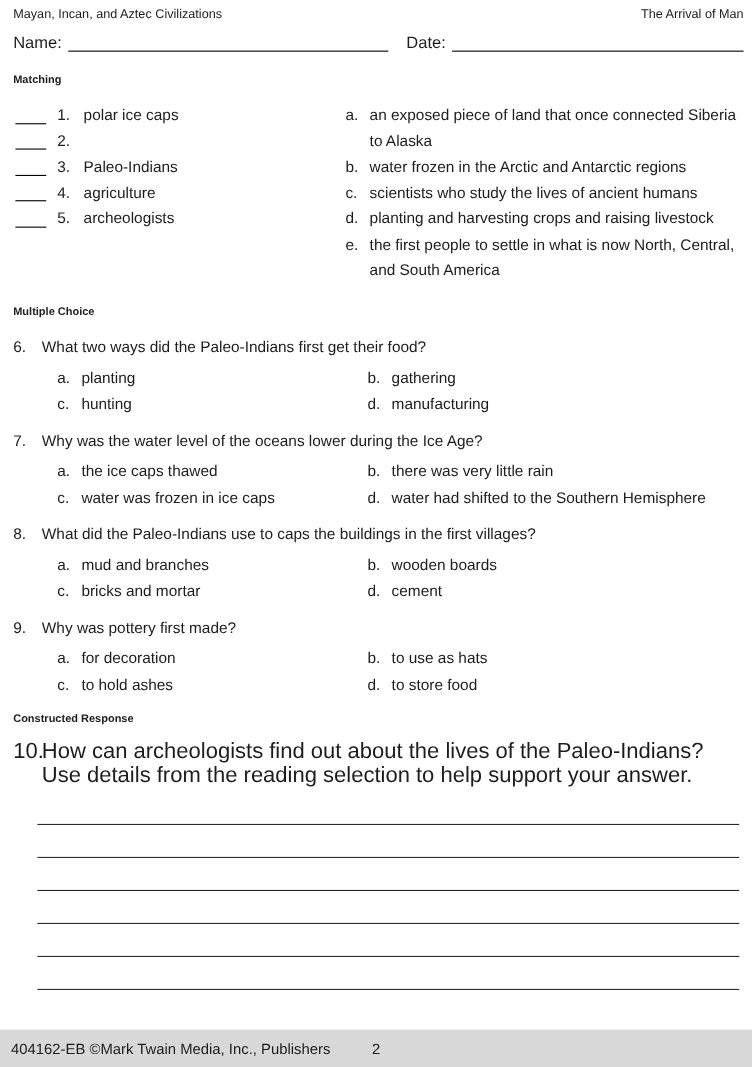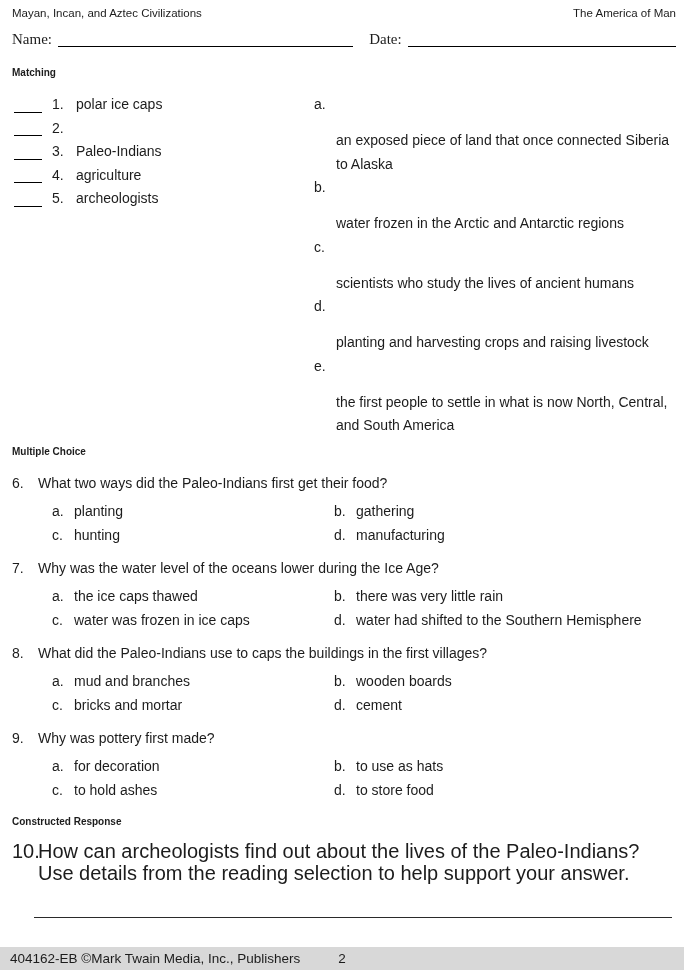--- a/index.html
+++ b/index.html
@@ -17,92 +17,92 @@
     overflow: hidden;
   }
   
   .top-row {
     display: flex; justify-content: space-between;
     font-size: 11.5px; line-height: 14px;
   }
   
   .name-date-row {
     display: flex; align-items: flex-end;
-    margin-top: 9px; font-size: 15px; line-height: 19px; font-family: Liberation Serif, serif;
+    margin-top: 9px; font-size: 15px; line-height: 19px;
   }
   .blank-line {
     border-bottom: 1.5px solid #000;
     height: 17px;
   }
   .name-blank { flex: 1.1; margin: 0 16px 2px 6px; }
   .date-blank { flex: 1;   margin: 0 0 2px 6px; }
   
   .page-title {
     text-align: center; font-size: 23px; font-weight: bold;
     margin-top: 10px; line-height: 27px; letter-spacing: 0.2px;
   }
   .section-heading {
     font-size: 10px; font-weight: bold; line-height: 18px;
   }
   .matching-heading   { margin-top: 15px; }
-  .mc-heading         { margin-top: 5px; }
+  .mc-heading         { margin-top: 17px; }
   .cr-heading         { margin-top: 12px; }
   
   .matching {
     display: flex; margin-top: 11px;
     font-size: 14px; line-height: 23.5px;
   }
   .terms-col { width: 302px; flex-shrink: 0; }
   .term-row { display: flex; align-items: flex-end; }
   .term-blank {
     width: 28px; height: 17px; margin: 0 10px 4px 2px;
     border-bottom: 1px solid #000; flex-shrink: 0;
   }
   .term-num { width: 24px; flex-shrink: 0; }
   .defs-col { flex: 1; }
   .def-row { display: flex; }
   .def-letter { width: 22px; flex-shrink: 0; }
-  .def-text { flex: 1; margin-top: 36px; }
+  .def-text { flex: 1; }
   
   .mc-question { margin-top: 12px; font-size: 14px; }
   .q-line { display: flex; line-height: 21px; }
   .q-num { width: 26px; flex-shrink: 0; }
   .q-text { flex: 1; }
   .options {
     display: grid; grid-template-columns: 282px 1fr;
     margin-top: 7px; padding-left: 40px;
     row-gap: 3px; line-height: 21px;
   }
   .opt { display: flex; }
   .opt-letter { width: 22px; flex-shrink: 0; }
   
   .cr-question { display: flex; margin-top: 9px; font-size: 20px; line-height: 22px; }
   .answer-lines { margin: 4px 4px 0 22px; }
   .answer-line { height: 29px; border-bottom: 1px solid #2a2a2a; }
   
   .footer {
     position: absolute; left: 0; bottom: 0;
-    width: 684px; height: 23px;
+    width: 684px; height: 34px;
     background: #d8d8d8;
     display: flex; align-items: center;
     font-size: 13.5px; padding: 0 10px;
     box-sizing: border-box;
   }
   .footer-page {
     position: absolute; left: 50%; transform: translateX(-50%);
   }
 </style>
 </head>
 <body>
 
 <div class="page">
 
   <div class="top-row">
     <span>Mayan, Incan, and Aztec Civilizations</span>
-    <span>The America of Man</span>
+    <span>The Arrival of Man</span>
   </div>
 
   <div class="name-date-row">
     <span>Name:</span>
     <span class="blank-line name-blank"></span>
     <span>Date:</span>
     <span class="blank-line date-blank"></span>
   </div>
 
 

